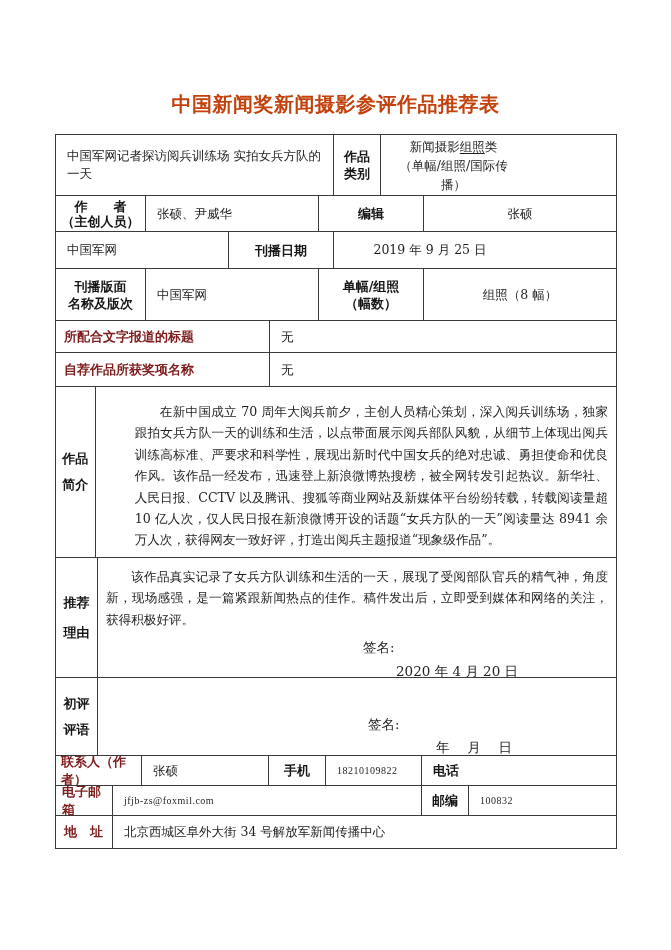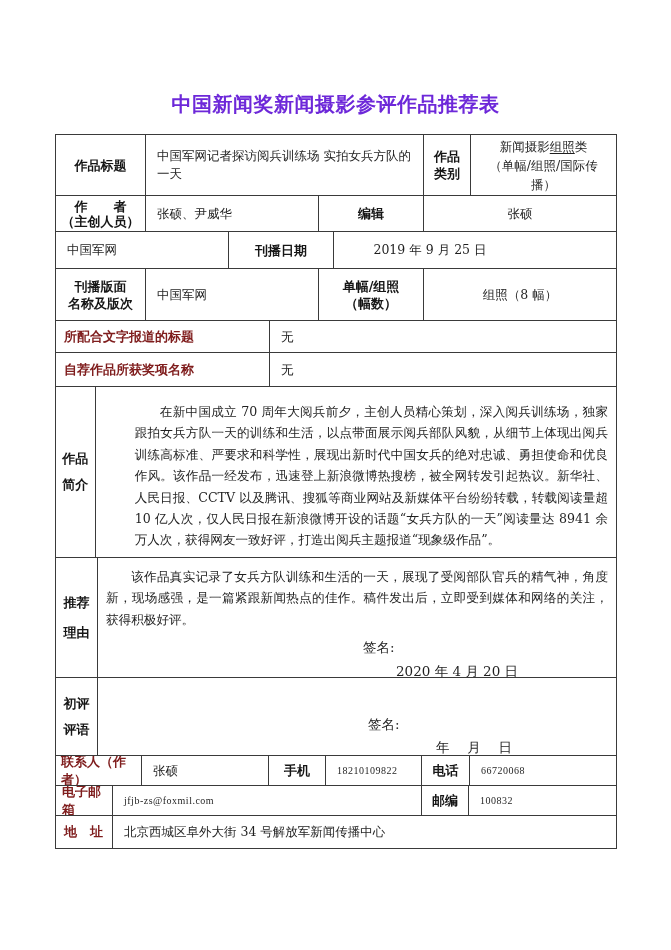--- a/index.html
+++ b/index.html
@@ -5,21 +5,21 @@
   html,body{margin:0;padding:0;}
   body{
     width:671px;height:950px;background:#ffffff;position:relative;
     font-family:"DejaVu Serif","Liberation Serif",serif;
     color:#1f1f1f;
     -webkit-font-smoothing:antialiased;
   }
   .title{
     position:absolute;top:91px;left:0;width:671px;
     text-align:center;font-size:20px;font-weight:700;margin:0;
-    letter-spacing:0.5px;color:#6d28d9;
+    letter-spacing:0.5px;color:#c2410c;
   }
   .tbl{
     position:absolute;left:55px;top:134px;width:560px;
     border:1px solid #3a3a3a;box-sizing:content-box;
     font-size:12.5px;
   }
   .row{display:flex;border-bottom:1px solid #3a3a3a;box-sizing:border-box;}
   .row:last-child{border-bottom:none;}
   .cell{
     border-right:1px solid #3a3a3a;box-sizing:border-box;
@@ -50,21 +50,20 @@
   .r9-date{margin:2px 0 0 330px;}
 </style>
 </head>
 <body>
 
 <h1 class="title">中国新闻奖新闻摄影参评作品推荐表</h1>
 
 <div class="tbl">
 
   <div class="row" style="height:61px;">
-    <div class="cell lab" style="width:90px;">作品标题</div>
     <div class="cell val" style="width:278px;">中国军网记者探访阅兵训练场 实拍女兵方队的一天</div>
     <div class="cell lab" style="width:47px;">作品
 类别</div>
     <div class="cell cat-wrap" style="width:145px;">
       <span class="cat">
         <span>新闻摄影</span><u>组照</u><span>类</span>
         <span class="paren">（单幅/组照/国际传播）</span>
       </span>
     </div>
   </div>
@@ -128,21 +127,20 @@
       <div class="sig-line r9-date">年　 月　 日</div>
     </div>
   </div>
 
   <div class="row" style="height:30px;">
     <div class="cell lab-left" style="width:86px;padding-left:5px;">联系人（作者）</div>
     <div class="cell val" style="width:127px;">张硕</div>
     <div class="cell lab" style="width:57px;">手机</div>
     <div class="cell val mono" style="width:96px;">18210109822</div>
     <div class="cell lab" style="width:48px;">电话</div>
-    <div class="cell val mono" style="width:146px;">66720068</div>
   </div>
 
   <div class="row" style="height:30px;">
     <div class="cell lab-left" style="width:57px;padding-left:6px;">电子邮箱</div>
     <div class="cell val mono" style="width:309px;">jfjb-zs@foxmil.com</div>
     <div class="cell lab" style="width:47px;">邮编</div>
     <div class="cell val mono" style="width:147px;">100832</div>
   </div>
 
   <div class="row" style="height:32px;justify-content:space-between;">

